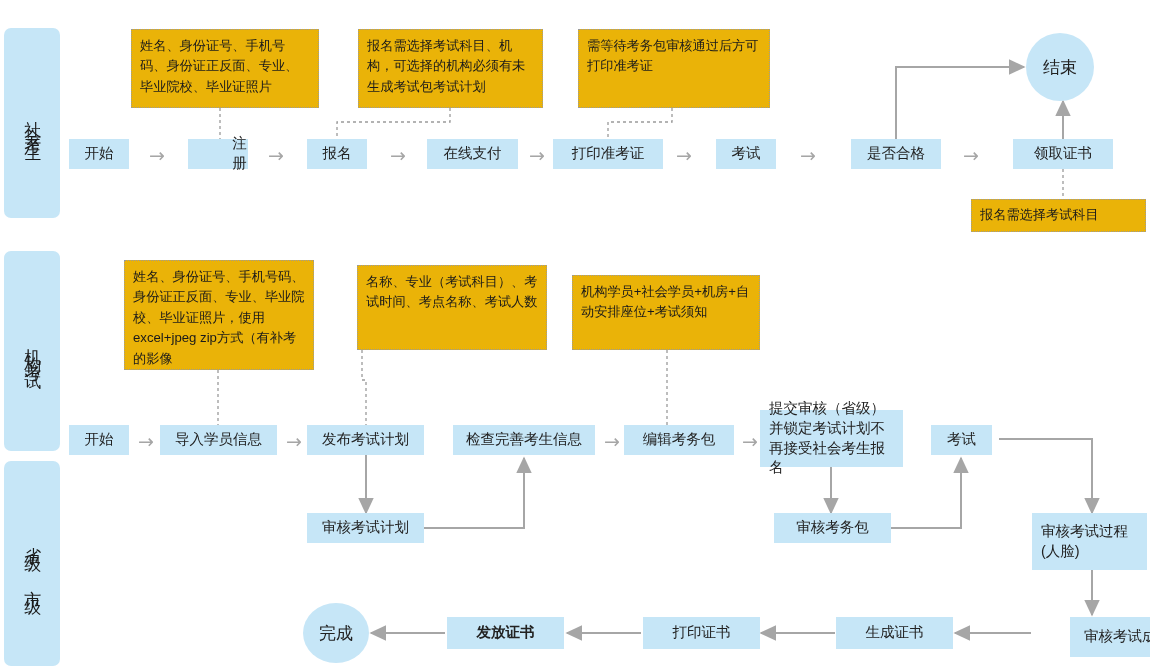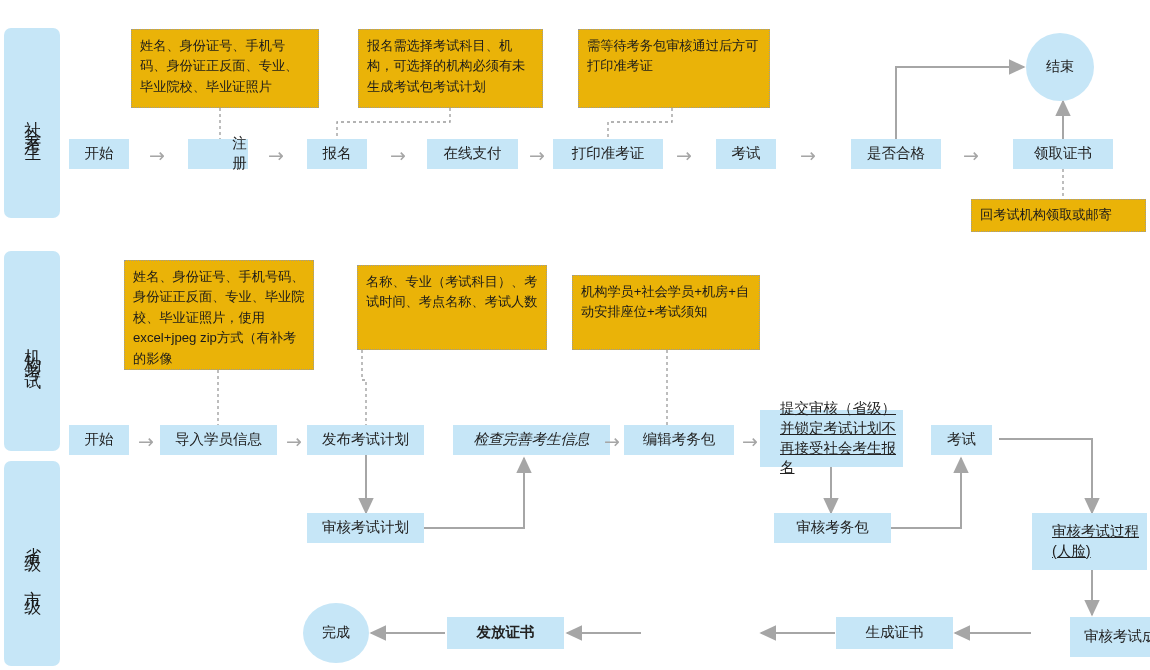--- a/index.html
+++ b/index.html
@@ -40,30 +40,30 @@
     color: #222;
     font-size: 14.5px;
     display: flex;
     align-items: center;
     justify-content: center;
     text-align: center;
     line-height: 1.35;
     padding: 2px 4px;
   }
   .node.bold { font-weight: bold; }
-  .node.left { justify-content: flex-start; text-align: left; padding-left: 20px; text-decoration: underline; }
+  .node.left { justify-content: flex-start; text-align: left; padding-left: 9px; }
 
   .terminal {
     position: absolute;
     background: #c6e6f7;
     border-radius: 50%;
     display: flex;
     align-items: center;
     justify-content: center;
-    font-size: 14px;
+    font-size: 17px;
     color: #222;
   }
 
   .note {
     position: absolute;
     border: 1px dotted #9a9a9a;
     background: #eab308;
     color: #1a1a1a;
     font-size: 13.2px;
     line-height: 1.55;
@@ -143,21 +143,21 @@
 
   <div class="note" style="left:358px; top:29px; width:185px; height:79px;">
     <span>报名需选择考试科目、机构，可选择的机构必须有未生成考试包考试计划</span>
   </div>
 
   <div class="note" style="left:578px; top:29px; width:192px; height:79px;">
     <span>需等待考务包审核通过后方可打印准考证</span>
   </div>
 
   <div class="note" style="left:971px; top:199px; width:175px; height:33px; display:flex; align-items:center;">
-    <span>回考试机构领取或邮寄</span>
+    <span>报名需选择考试科目</span>
   </div>
 
   <div class="node" style="left:69px; top:139px; width:60px; height:30px;">
     <span>开始</span>
   </div>
   <span class="arrowchar" style="left:149px; top:146px;">→</span>
 
   <div class="node" style="left:188px; top:139px; width:60px; height:30px;padding-left:47px;">
     <span>注册</span>
   </div>
@@ -215,21 +215,21 @@
 
   <div class="node" style="left:160px; top:425px; width:117px; height:30px;">
     <span>导入学员信息</span>
   </div>
   <span class="arrowchar" style="left:286px; top:432px;">→</span>
 
   <div class="node" style="left:307px; top:425px; width:117px; height:30px;">
     <span>发布考试计划</span>
   </div>
 
-  <div class="node" style="left:453px; top:425px; width:157px; height:30px;font-style:italic;">
+  <div class="node" style="left:453px; top:425px; width:142px; height:30px;">
     <span>检查完善考生信息</span>
   </div>
   <span class="arrowchar" style="left:604px; top:432px;">→</span>
 
   <div class="node" style="left:624px; top:425px; width:110px; height:30px;">
     <span>编辑考务包</span>
   </div>
   <span class="arrowchar" style="left:742px; top:432px;">→</span>
 
   <div class="node left" style="left:760px; top:410px; width:143px; height:57px;">
@@ -253,20 +253,23 @@
   </div>
 
   <div class="node" style="left:1032px; top:617px; width:115px; height:40px;margin-left:38px;">
     <span>审核考试成绩</span>
   </div>
 
   <div class="node" style="left:836px; top:617px; width:117px; height:32px;">
     <span>生成证书</span>
   </div>
 
+  <div class="node" style="left:643px; top:617px; width:117px; height:32px;">
+    <span>打印证书</span>
+  </div>
 
   <div class="node bold" style="left:447px; top:617px; width:117px; height:32px;">
     <span>发放证书</span>
   </div>
 
   <div class="terminal" style="left:303px; top:603px; width:66px; height:60px;">
     <span>完成</span>
   </div>
 
 </div>

